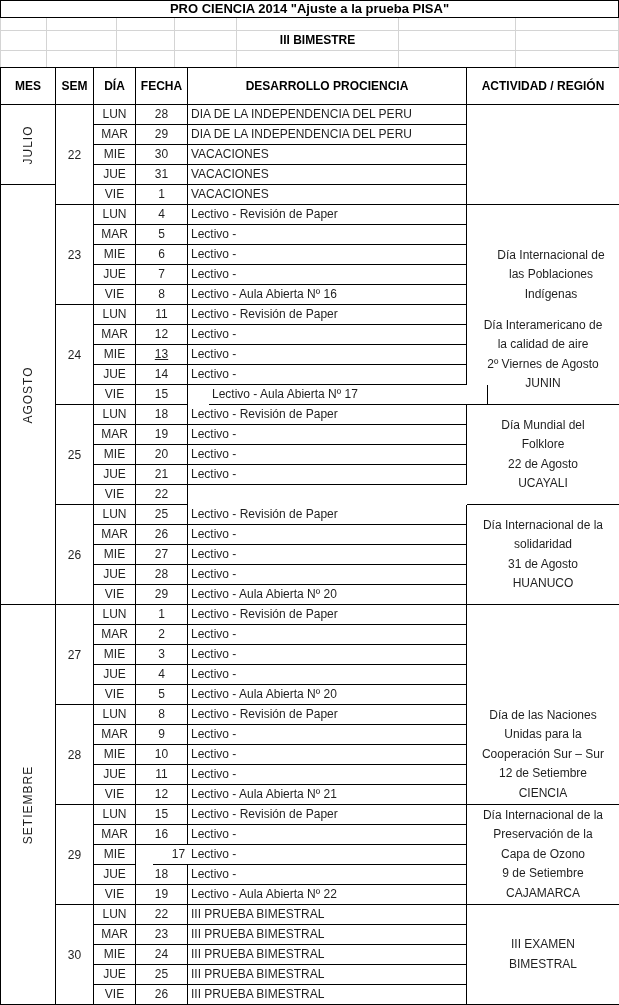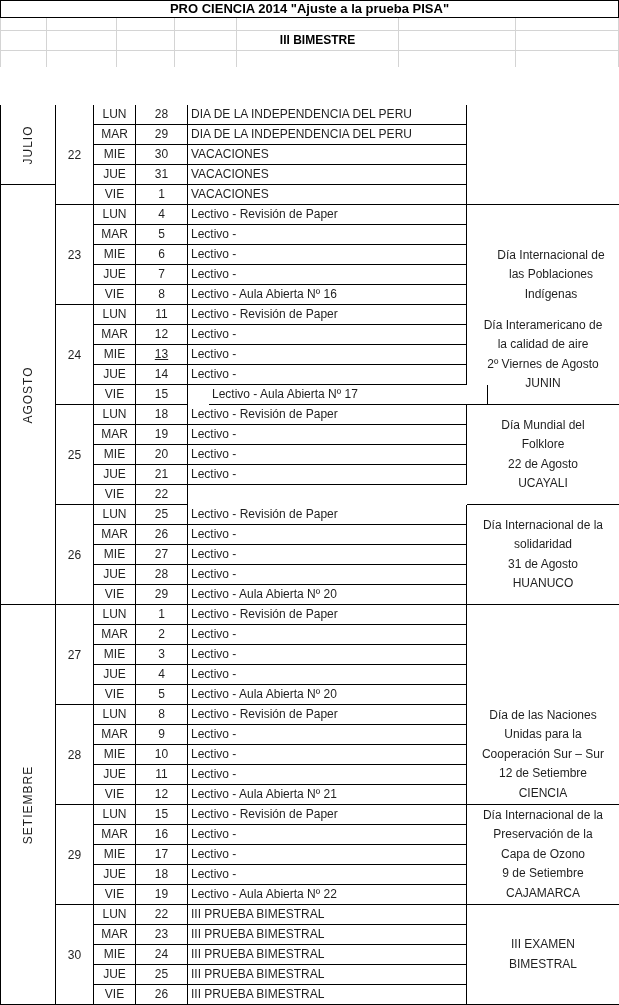--- a/index.html
+++ b/index.html
@@ -68,20 +68,28 @@
     <div class="vline v2"></div>
     <div class="vline v3"></div>
     <div class="vline v4"></div>
     <div class="vline v5"></div>
     <div class="vline v6"></div>
     <div class="hline h1"></div>
     <div class="hline h2"></div>
     <div class="subtitle-cell">III BIMESTRE</div>
   </div>
 
+  <div class="abs header-row">
+    <div class="hcell hc-mes">MES</div>
+    <div class="hcell hc-sem">SEM</div>
+    <div class="hcell hc-dia">DÍA</div>
+    <div class="hcell hc-fecha">FECHA</div>
+    <div class="hcell hc-des">DESARROLLO PROCIENCIA</div>
+    <div class="hcell hc-act">ACTIVIDAD / REGIÓN</div>
+  </div>
 
   <div class="abs body-grid" id="body-grid">
       <div class="cell mes" style="top: 0px; left: 0px; width: 55px; height: 80px;">
         <span>JULIO</span>
       </div>
       <div class="cell mes" style="top: 80px; left: 0px; width: 55px; height: 420px;">
         <span>AGOSTO</span>
       </div>
       <div class="cell mes" style="top: 500px; left: 0px; width: 55px; height: 400px;">
         <span>SETIEMBRE</span>
@@ -238,21 +246,21 @@
         <div>9 de Setiembre</div>
         <div>CAJAMARCA</div>
       </div>
       <div class="cell day" style="top: 700px; left: 93px; width: 42px; height: 20px;">LUN</div>
       <div class="cell fecha" style="top: 700px; left: 135px; width: 52px; height: 20px;">15</div>
       <div class="cell des" style="top: 700px; left: 187px; width: 279px; height: 20px;">Lectivo - Revisión de Paper</div>
       <div class="cell day" style="top: 720px; left: 93px; width: 42px; height: 20px;">MAR</div>
       <div class="cell fecha" style="top: 720px; left: 135px; width: 52px; height: 20px;">16</div>
       <div class="cell des" style="top: 720px; left: 187px; width: 279px; height: 20px;">Lectivo -</div>
       <div class="cell day" style="top: 740px; left: 93px; width: 42px; height: 20px;">MIE</div>
-      <div class="cell fecha" style="top: 740px; left: 135px; width: 52px; height: 20px;">17</div>
+      <div class="cell fecha" style="top: 740px; left: 152px; width: 52px; height: 20px;">17</div>
       <div class="cell des" style="top: 740px; left: 187px; width: 279px; height: 20px;">Lectivo -</div>
       <div class="cell day" style="top: 760px; left: 93px; width: 42px; height: 20px;">JUE</div>
       <div class="cell fecha" style="top: 760px; left: 135px; width: 52px; height: 20px;">18</div>
       <div class="cell des" style="top: 760px; left: 187px; width: 279px; height: 20px;">Lectivo -</div>
       <div class="cell day" style="top: 780px; left: 93px; width: 42px; height: 20px;">VIE</div>
       <div class="cell fecha" style="top: 780px; left: 135px; width: 52px; height: 20px;">19</div>
       <div class="cell des" style="top: 780px; left: 187px; width: 279px; height: 20px;">Lectivo - Aula Abierta Nº 22</div>
       <div class="cell sem" style="top: 800px; left: 55px; width: 38px; height: 100px;">30</div>
       <div class="cell act" style="top: 800px; left: 466px; width: 153px; height: 100px;">
         <div>III EXAMEN</div>

